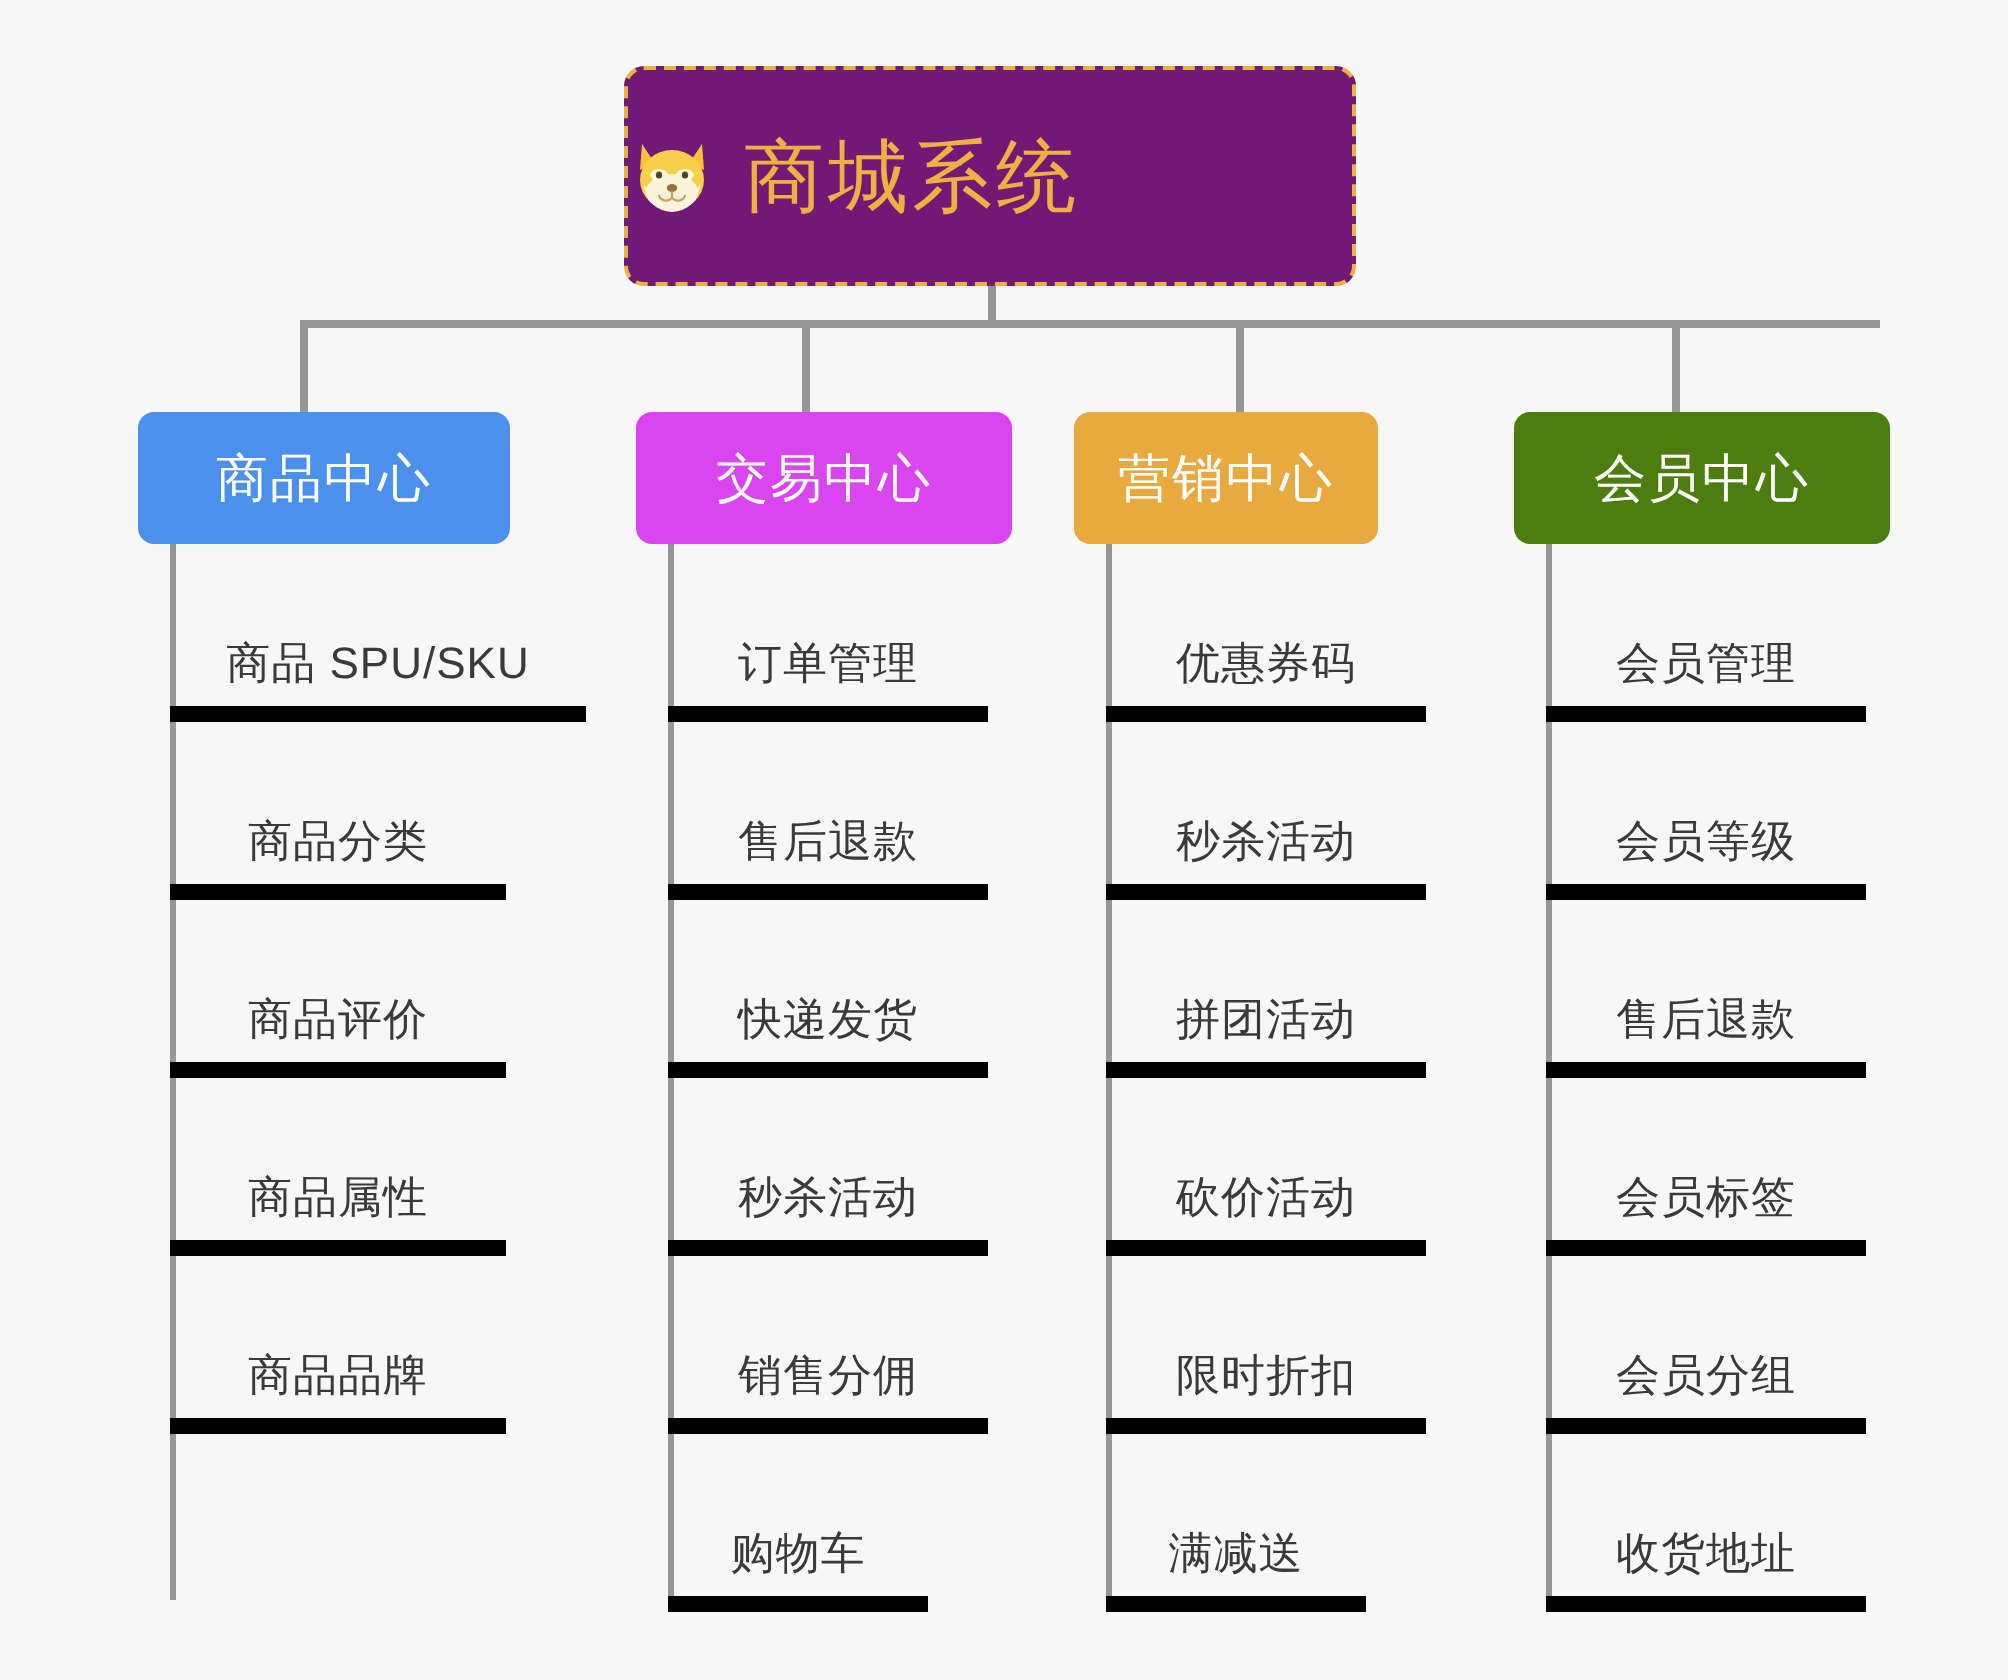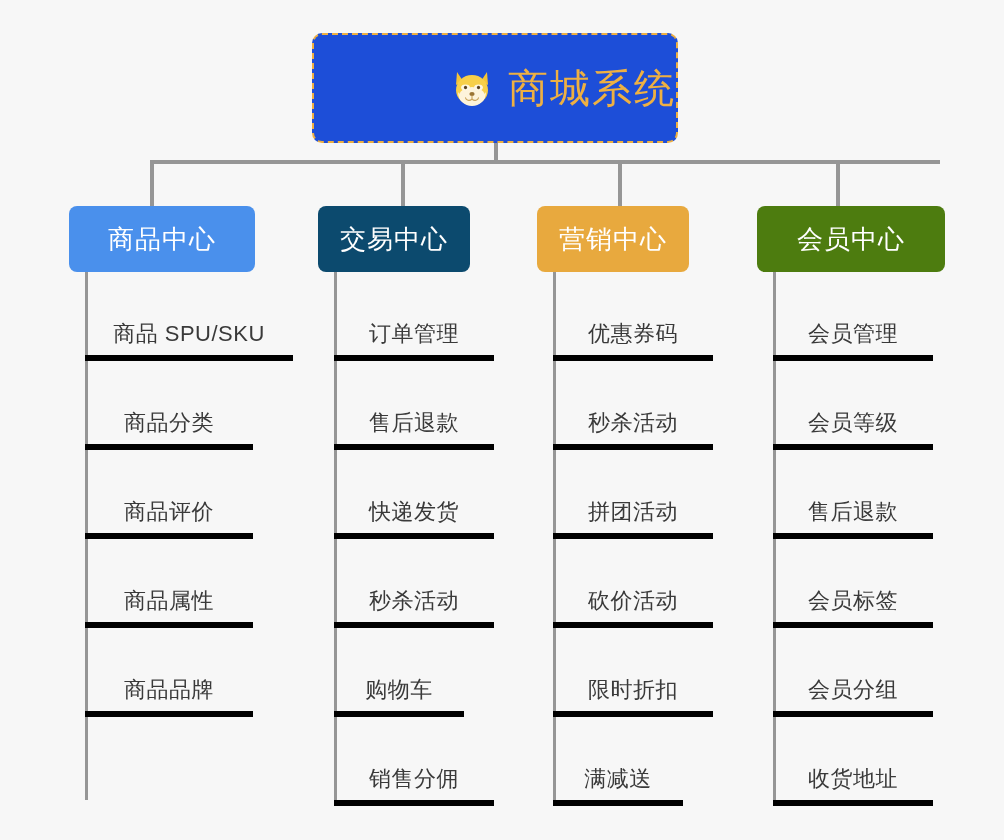--- a/index.html
+++ b/index.html
@@ -22,26 +22,26 @@
   }
 
   
   .root-node {
     position: absolute;
     left: 312px;
     top: 33px;
     width: 366px;
     height: 110px;
     box-sizing: border-box;
-    background: #1d4ed8;
+    background: #701a75;
     border: 2px dashed #eeb042;
     border-radius: 10px;
     display: flex;
     align-items: center;
-    justify-content: flex-end;
+    justify-content: flex-start;
     gap: 14px;
   }
   .root-emoji {
     font-size: 40px;
     line-height: 1;
     width: 44px;
     height: 44px;
     display: block;
   }
   .root-emoji svg { display:block; }
@@ -96,21 +96,21 @@
     border-radius: 8px;
     display: flex;
     align-items: center;
     justify-content: center;
     color: #ffffff;
     font-size: 26px;
     letter-spacing: 1px;
     box-sizing: border-box;
   }
   .col-1 .cat-box { width: 186px; background: #4a90ec; }
-  .col-2 .cat-box { width: 152px; background: #0c4a6e; }
+  .col-2 .cat-box { width: 188px; background: #d946ef; }
   .col-3 .cat-box { width: 152px; background: #e8a93e; }
   .col-4 .cat-box { width: 188px; background: #4d7c0f; }
 
   
   .trunk {
     position: absolute;
     left: 16px;
     top: 66px;
     width: 3px;
     background: #969696;
@@ -122,21 +122,21 @@
 
   .items {
     position: absolute;
     left: 16px;
     top: 66px;
   }
   .leaf {
     position: relative;
     height: 89px;
     box-sizing: border-box;
-    border-bottom: 6px solid #000000;
+    border-bottom: 8px solid #000000;
     display: flex;
     align-items: flex-end;
     justify-content: center;
     padding: 0 14px 6px 14px;
   }
   .leaf-label {
     font-size: 22px;
     color: #3a3a3a;
     white-space: nowrap;
     letter-spacing: 0.5px;
@@ -216,26 +216,26 @@
         </div>
       <div class="leaf">
           <span class="leaf-label">售后退款</span>
         </div>
       <div class="leaf">
           <span class="leaf-label">快递发货</span>
         </div>
       <div class="leaf">
           <span class="leaf-label">秒杀活动</span>
         </div>
+      <div class="leaf">
+          <span class="leaf-label">销售分佣</span>
+        </div>
       <div class="leaf short">
           <span class="leaf-label">购物车</span>
         </div>
-      <div class="leaf">
-          <span class="leaf-label">销售分佣</span>
-        </div>
     </div>
   </div>
 
   <div class="column col-3">
     <div class="cat-box">
       <span>营销中心</span>
     </div>
     <div class="trunk"></div>
     <div class="items">
       <div class="leaf">

